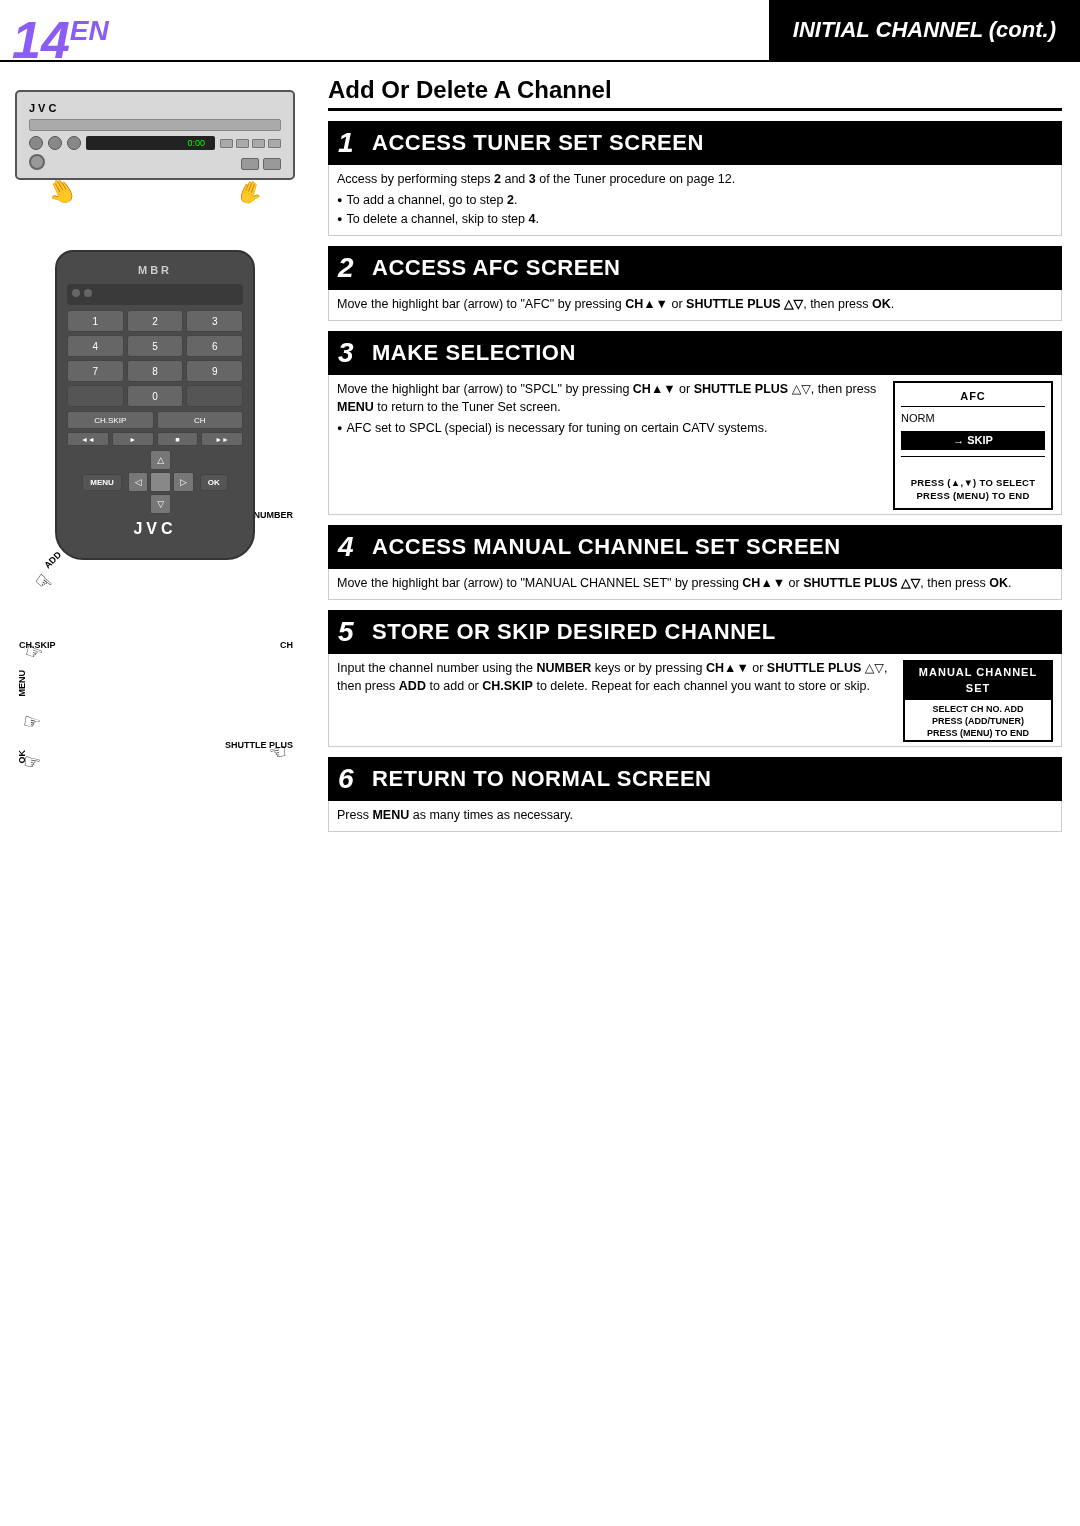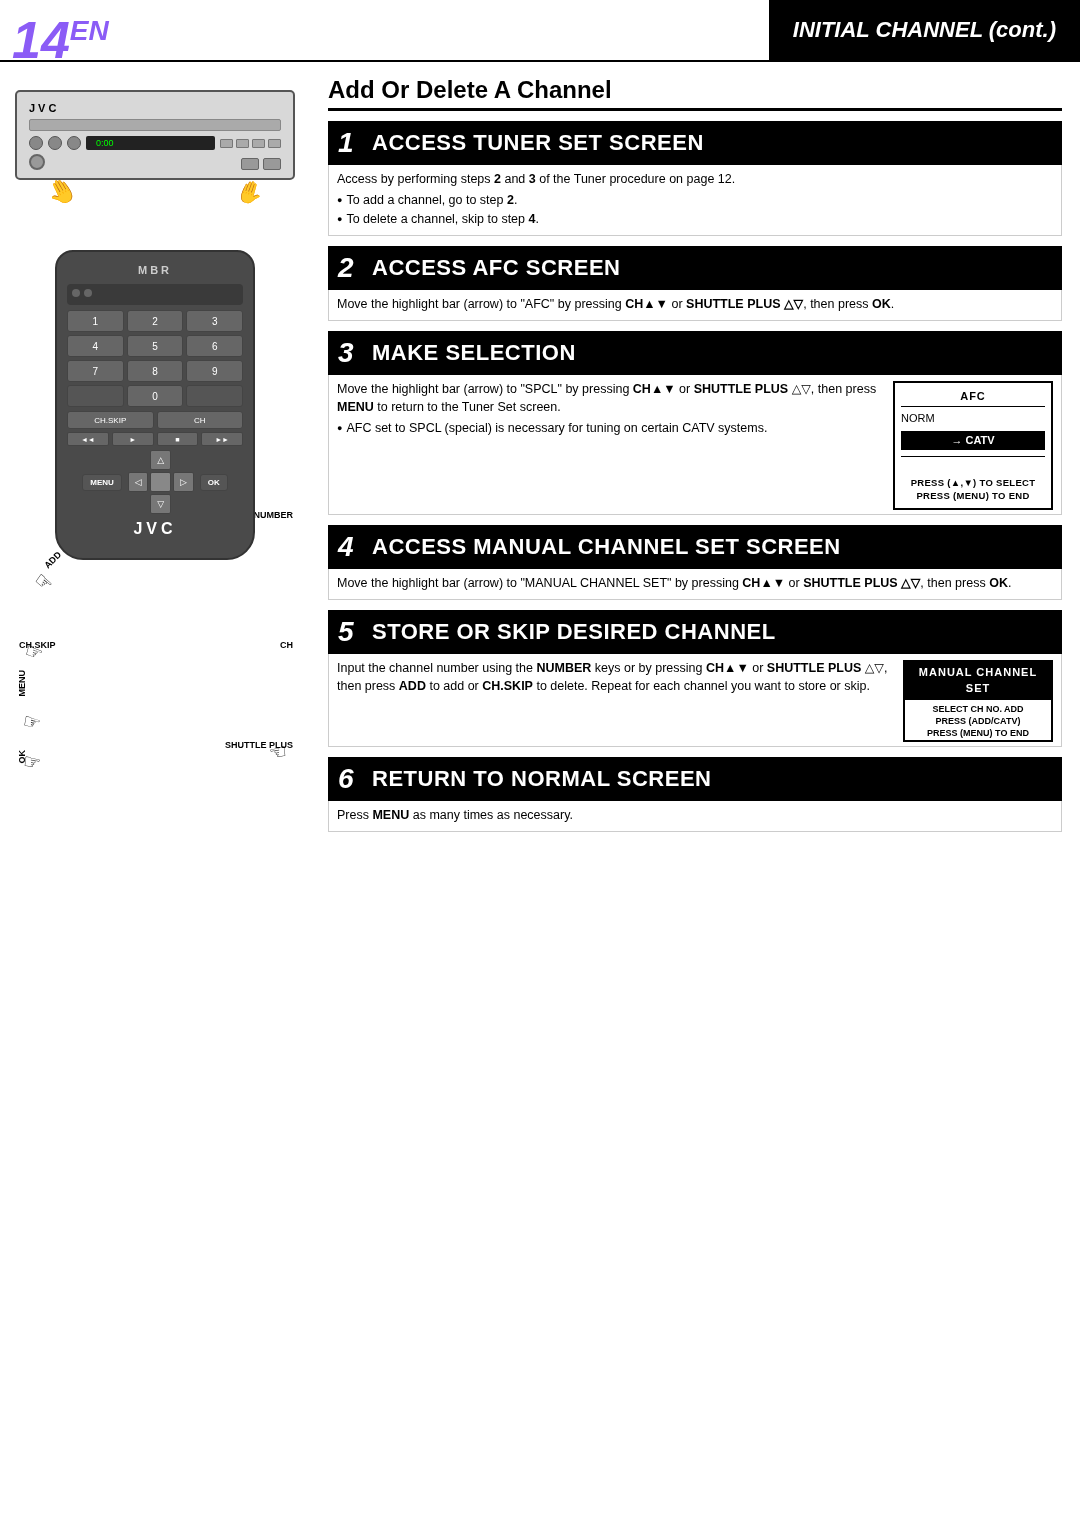--- a/index.html
+++ b/index.html
@@ -220,21 +220,21 @@
 
     <div style="width:280px; background:#d8d8d8; border:2.5px solid #555; border-radius:5px; padding:10px 12px 8px 12px; position:relative; margin-top:10px;">
       <div style="font-size:11px; font-weight:bold; letter-spacing:3px; margin-bottom:5px;">JVC</div>
 
       <div style="background:#aaa; height:12px; border-radius:2px; border:1px solid #888; margin-bottom:5px;"></div>
 
       <div style="display:flex; align-items:center; gap:5px; margin-bottom:4px;">
         <div style="width:14px;height:14px;border-radius:50%;background:#888;border:1px solid #555;"></div>
         <div style="width:14px;height:14px;border-radius:50%;background:#888;border:1px solid #555;"></div>
         <div style="width:14px;height:14px;border-radius:50%;background:#888;border:1px solid #555;"></div>
-        <div style="background:#222;color:#0f0;font-size:9px;padding:2px 10px;flex:1;text-align:left;border-radius:2px;">0:00</div>
+        <div style="background:#222;color:#0f0;font-size:9px;padding:2px 10px;flex:1;text-align:right;border-radius:2px;">0:00</div>
         <div style="display:flex;gap:3px;">
           <div style="width:13px;height:9px;background:#aaa;border:1px solid #777;border-radius:1px;"></div>
           <div style="width:13px;height:9px;background:#aaa;border:1px solid #777;border-radius:1px;"></div>
           <div style="width:13px;height:9px;background:#aaa;border:1px solid #777;border-radius:1px;"></div>
           <div style="width:13px;height:9px;background:#aaa;border:1px solid #777;border-radius:1px;"></div>
         </div>
       </div>
 
       <div style="display:flex; align-items:flex-end; justify-content:space-between; position:relative;">
         <div style="display:flex;gap:6px;align-items:center;">
@@ -373,21 +373,21 @@
               <div class="bullet">
                   <span>AFC set to SPCL (special) is necessary for tuning on certain CATV systems.</span>
                 </div>
             </div>
           </div>
           <div class="step-side-panel">
             <div class="side-panel-title">AFC</div>
             <div class="side-panel-row">
               <span class="norm">NORM</span>
             </div>
-            <div class="side-panel-arrow-row">→ CATV</div>
+            <div class="side-panel-arrow-row">→ SKIP</div>
             <div class="side-panel-footer">
               <div>PRESS (▲,▼) TO SELECT</div>
               <div>PRESS (MENU) TO END</div>
             </div>
           </div>
         </div>
       </div>
     </div>
 
     <div class="step-block">
@@ -407,21 +407,21 @@
       </div>
       <div class="step-body">
         <div class="step-body-flex">
           <div class="step-body-text">
             <p>Input the channel number using the <strong>NUMBER</strong> keys or by pressing <strong>CH▲▼</strong> or <strong>SHUTTLE PLUS</strong> △▽, then press <strong>ADD</strong> to add or <strong>CH.SKIP</strong> to delete. Repeat for each channel you want to store or skip.</p>
           </div>
           <div class="manual-panel">
             <div class="manual-panel-title">MANUAL CHANNEL SET</div>
             <div class="manual-panel-footer">
               <div>SELECT CH NO. ADD</div>
-              <div>PRESS (ADD/CATV)</div>
+              <div>PRESS (ADD/TUNER)</div>
               <div>PRESS (MENU) TO END</div>
             </div>
           </div>
         </div>
       </div>
     </div>
 
     <div class="step-block">
       <div class="step-header">
         <span class="step-number">6</span>

